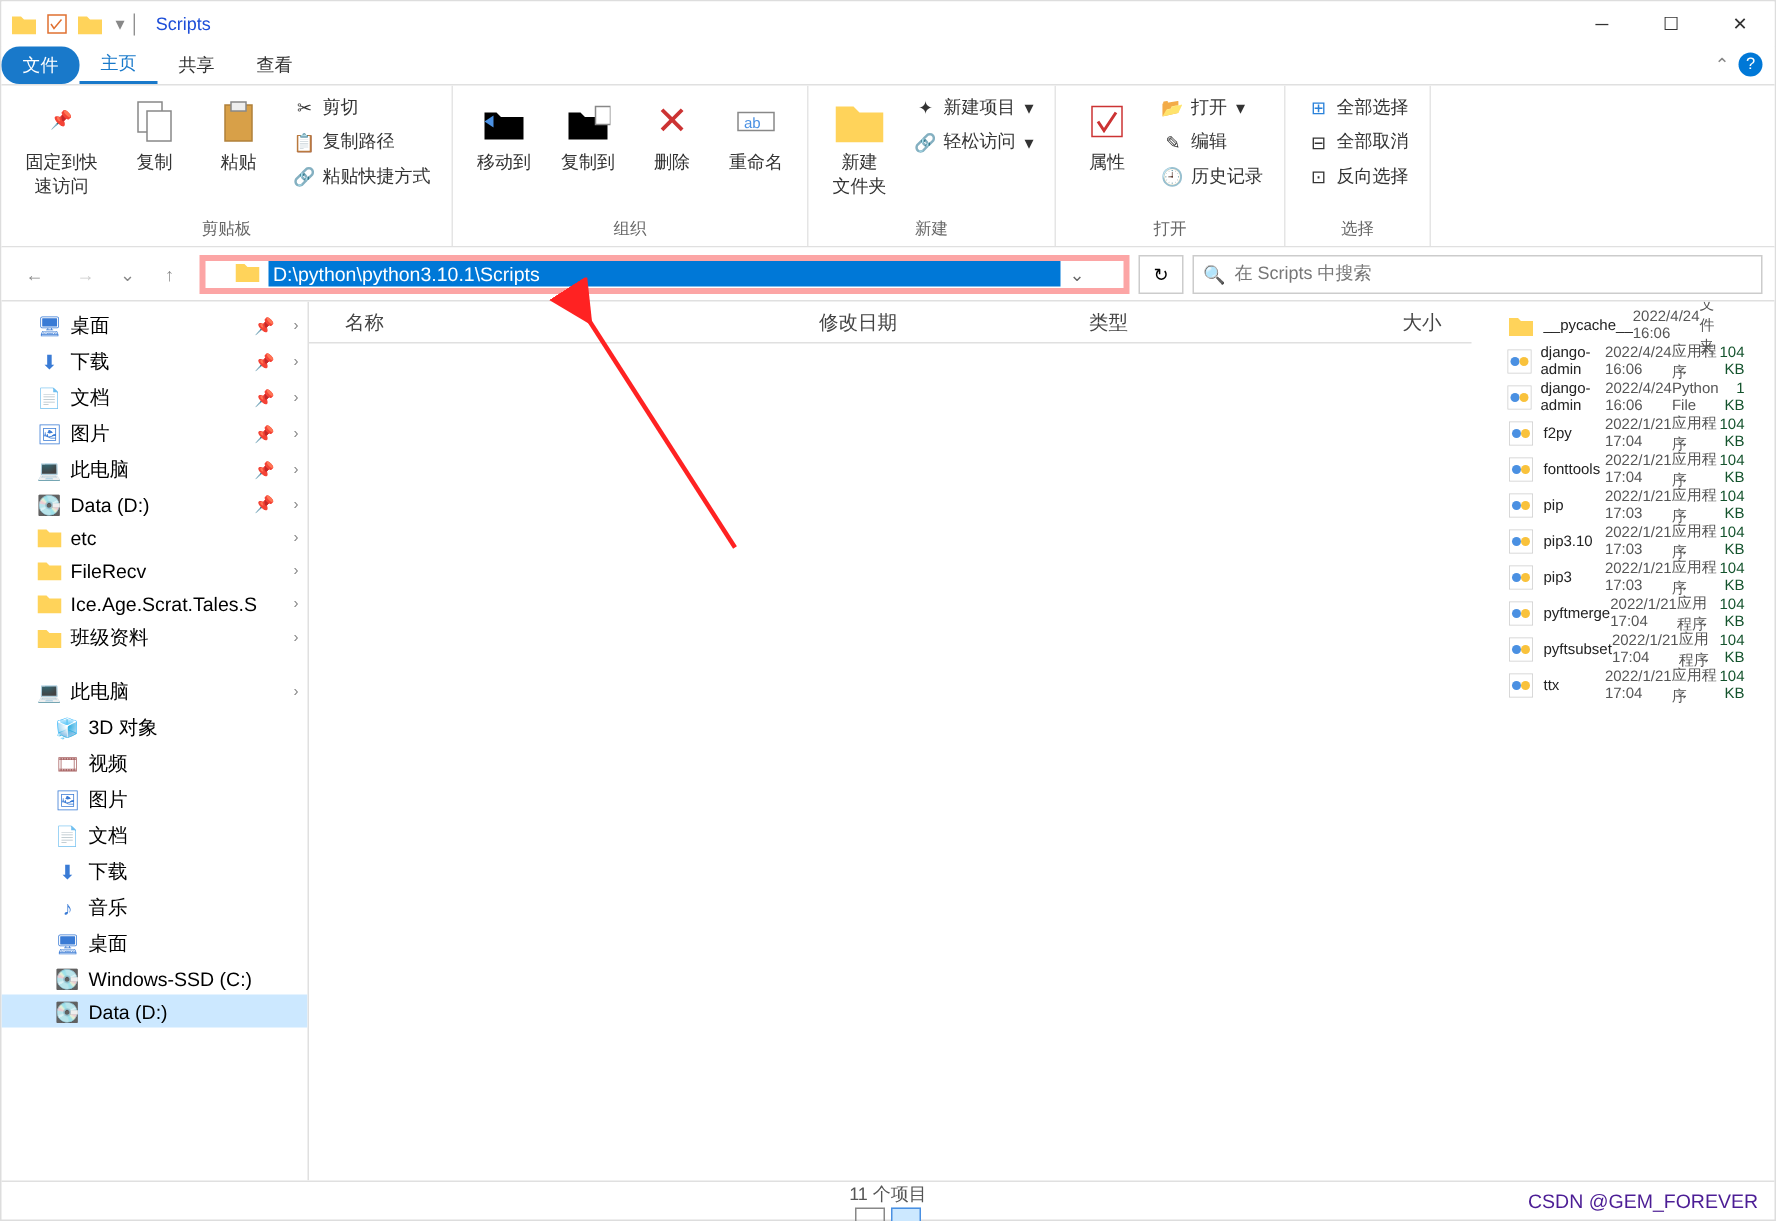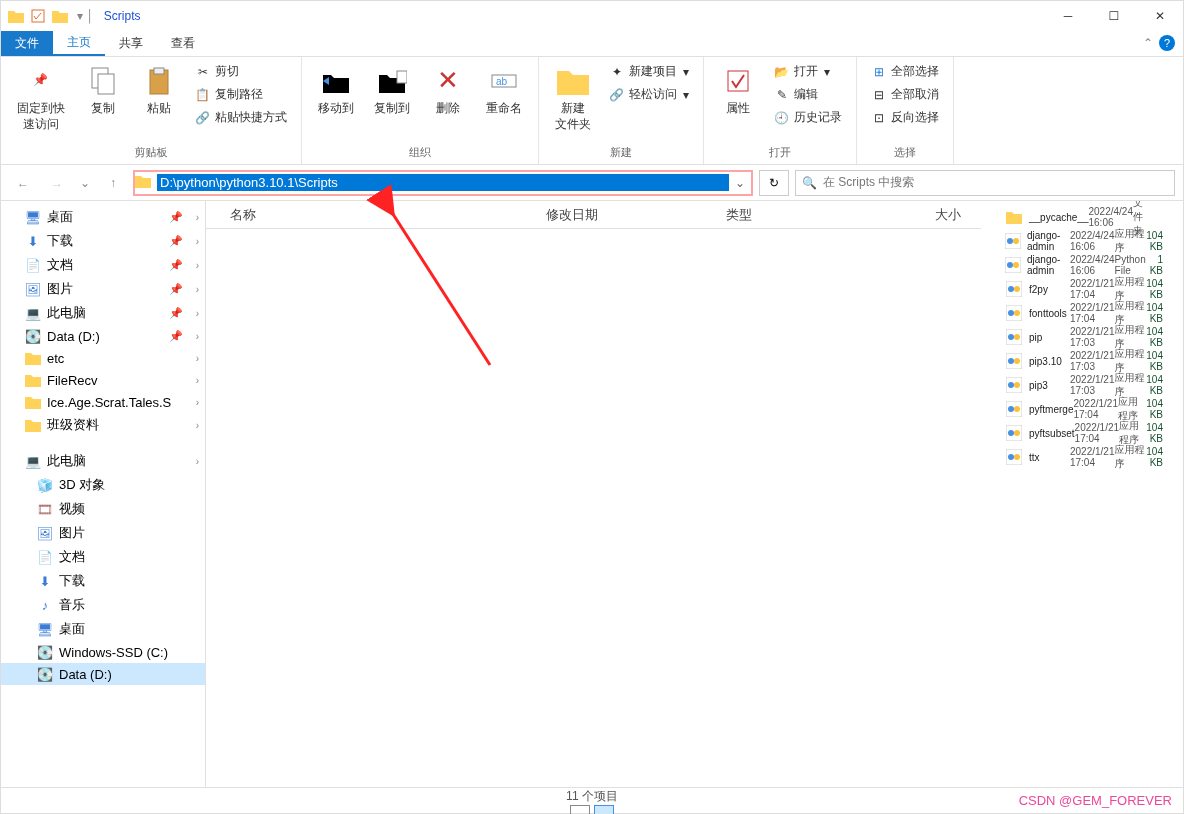--- a/index.html
+++ b/index.html
@@ -5,35 +5,35 @@
 * { margin: 0; padding: 0; box-sizing: border-box; font-family: "Microsoft YaHei", "Segoe UI", sans-serif; }
 body { width: 1184px; height: 814px; background: #fff; font-size: 12px; overflow: hidden; position: relative; }
 .window { width: 100%; height: 100%; display: flex; flex-direction: column; border: 1px solid #ddd; }
 .titlebar { height: 30px; display: flex; align-items: center; padding-left: 6px; background: #fff; }
 .titlebar .ticon { width: 18px; height: 18px; margin-right: 4px; display: flex; align-items: center; justify-content: center; }
 .titlebar .title { font-size: 12px; color: #1d4ed8; margin-left: 6px; }
 .titlebar .spacer { flex: 1; }
 .winbtn { width: 46px; height: 30px; display: flex; align-items: center; justify-content: center; color: #333; }
 .tabs { height: 26px; display: flex; align-items: stretch; background: #fff; border-bottom: 1px solid #e0e0e0; position: relative; }
 .tab { padding: 0 14px; display: flex; align-items: center; font-size: 12px; color: #333; cursor: pointer; }
-.tab.file { background: #1979ca; color: #fff; }
+.tab.file { background: #1979ca; color: #fff; border-radius: 12px; }
 .tab.active { border-bottom: 2px solid #1979ca; color: #1979ca; }
 .help-icon { position: absolute; right: 8px; top: 4px; display: flex; align-items: center; gap: 6px; }
 .ribbon { height: 108px; background: #fff; display: flex; border-bottom: 1px solid #e0e0e0; }
 .rgroup { display: flex; flex-direction: column; align-items: center; padding: 4px 10px 2px; border-right: 1px solid #e5e5e5; }
 .rgroup .items { display: flex; align-items: flex-start; gap: 8px; flex: 1; }
 .rgroup .glabel { font-size: 11px; color: #666; padding: 2px 0; }
 .rbtn { display: flex; flex-direction: column; align-items: center; justify-content: center; min-width: 48px; padding: 4px 6px; font-size: 12px; color: #333; cursor: pointer; text-align: center; line-height: 1.3; }
 .rbtn .ricon { width: 32px; height: 32px; margin-bottom: 4px; display: flex; align-items: center; justify-content: center; }
 .rsmall { display: flex; flex-direction: column; gap: 2px; }
 .rsmallbtn { display: flex; align-items: center; gap: 4px; font-size: 12px; color: #333; padding: 2px 4px; cursor: pointer; }
 .rsmallbtn .smicon { width: 16px; height: 16px; display: flex; align-items: center; justify-content: center; }
 .addrbar { height: 36px; display: flex; align-items: center; padding: 4px 8px; gap: 6px; background: #fff; border-bottom: 1px solid #e0e0e0; }
 .navbtn { width: 28px; height: 28px; display: flex; align-items: center; justify-content: center; color: #888; cursor: pointer; }
-.addrbox { flex: 1; height: 26px; border: 2px solid #fca5a5; display: flex; align-items: center; padding: 0 0; justify-content: center; }
+.addrbox { flex: 1; height: 26px; border: 4px solid #fca5a5; display: flex; align-items: center; padding: 0 20px; justify-content: center; }
 .addrbox .foldericon { width: 18px; height: 18px; margin-right: 4px; }
 .addrbox .addrtext { flex: 1; background: #0078d7; color: #fff; padding: 1px 3px; font-size: 13px; }
 .refreshbtn { width: 30px; height: 26px; border: 1px solid #ccc; display: flex; align-items: center; justify-content: center; cursor: pointer; }
 .searchbox { width: 380px; height: 26px; border: 1px solid #ccc; display: flex; align-items: center; padding: 0 6px; color: #777; gap: 6px; }
 .content { flex: 1; display: flex; overflow: hidden; }
 .navpane { width: 205px; border-right: 1px solid #e0e0e0; overflow-y: auto; padding: 4px 0; }
 .navitem { display: flex; align-items: center; padding: 3px 8px 3px 24px; cursor: pointer; font-size: 13px; gap: 6px; position: relative; }
 .navitem.l2 { padding-left: 36px; }
 .navitem.selected { background: #cce8ff; }
 .navitem .pin { position: absolute; right: 22px; color: #555; font-size: 11px; }
@@ -46,21 +46,21 @@
 .col-type { width: 155px; }
 .col-size { width: 100px; text-align: right; padding-right: 20px; }
 .filelist { flex: 1; overflow-y: auto; padding: 4px 0; }
 .filerow { display: flex; align-items: center; height: 24px; font-size: 10px; color: #222; padding-left: 4px; }
 .filerow .fcell-name { width: 336px; display: flex; align-items: center; gap: 6px; padding-left: 20px; }
 .filerow .fcell-date { width: 180px; color: #555; }
 .filerow .fcell-type { width: 155px; color: #555; }
 .filerow .fcell-size { width: 100px; text-align: right; padding-right: 20px; color: #14532d; }
 .fileicon { width: 18px; height: 18px; display: flex; align-items: center; justify-content: center; }
 .statusbar { height: 26px; border-top: 1px solid #e0e0e0; display: flex; align-items: center; padding: 0 10px; font-size: 12px; color: #555; justify-content: space-between; flex-direction: column; }
-.watermark { position: absolute; right: 12px; bottom: 6px; color: #ec4899; font-size: 13px; }
+.watermark { position: absolute; right: 12px; bottom: 6px; color: #4c1d95; font-size: 13px; }
 .arrow-annot { position: absolute; pointer-events: none; }
 svg.folder { fill: #ffd35a; }
 </style>
 </head>
 <body>
 
 <div class="window">
 
   <div class="titlebar">
     <span class="ticon">

